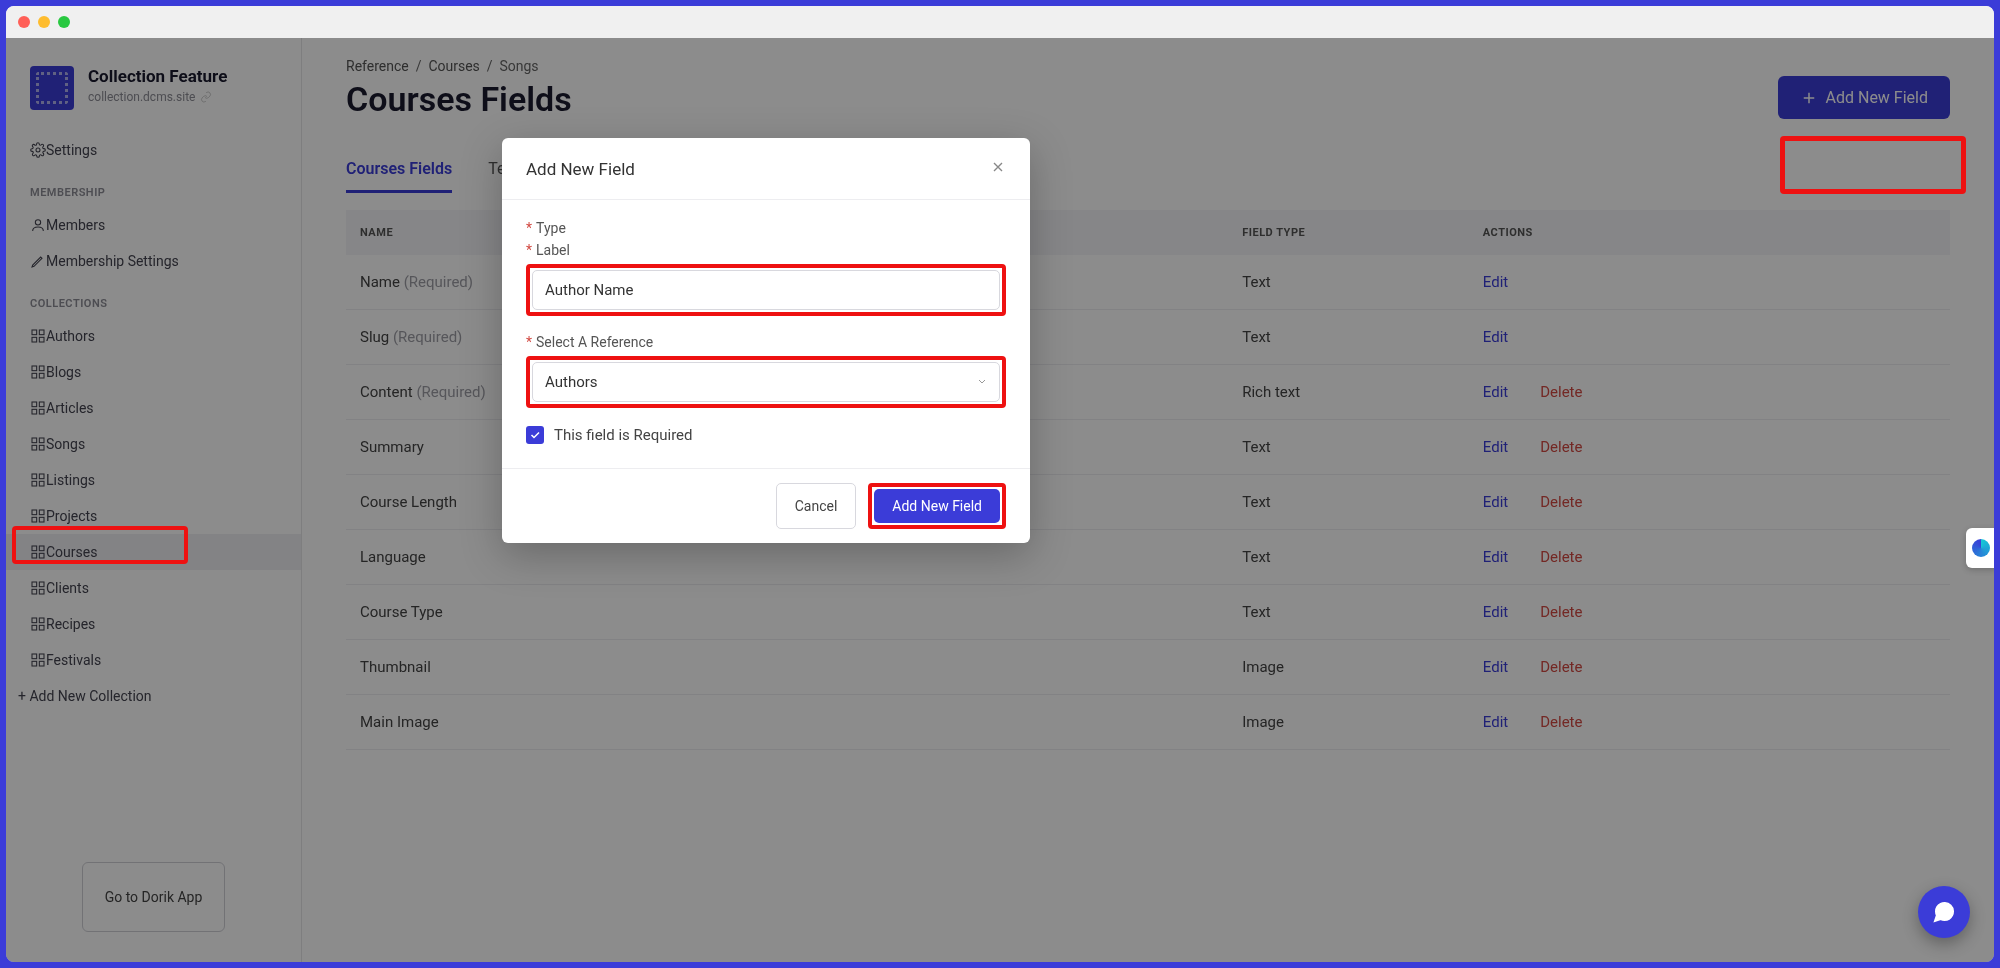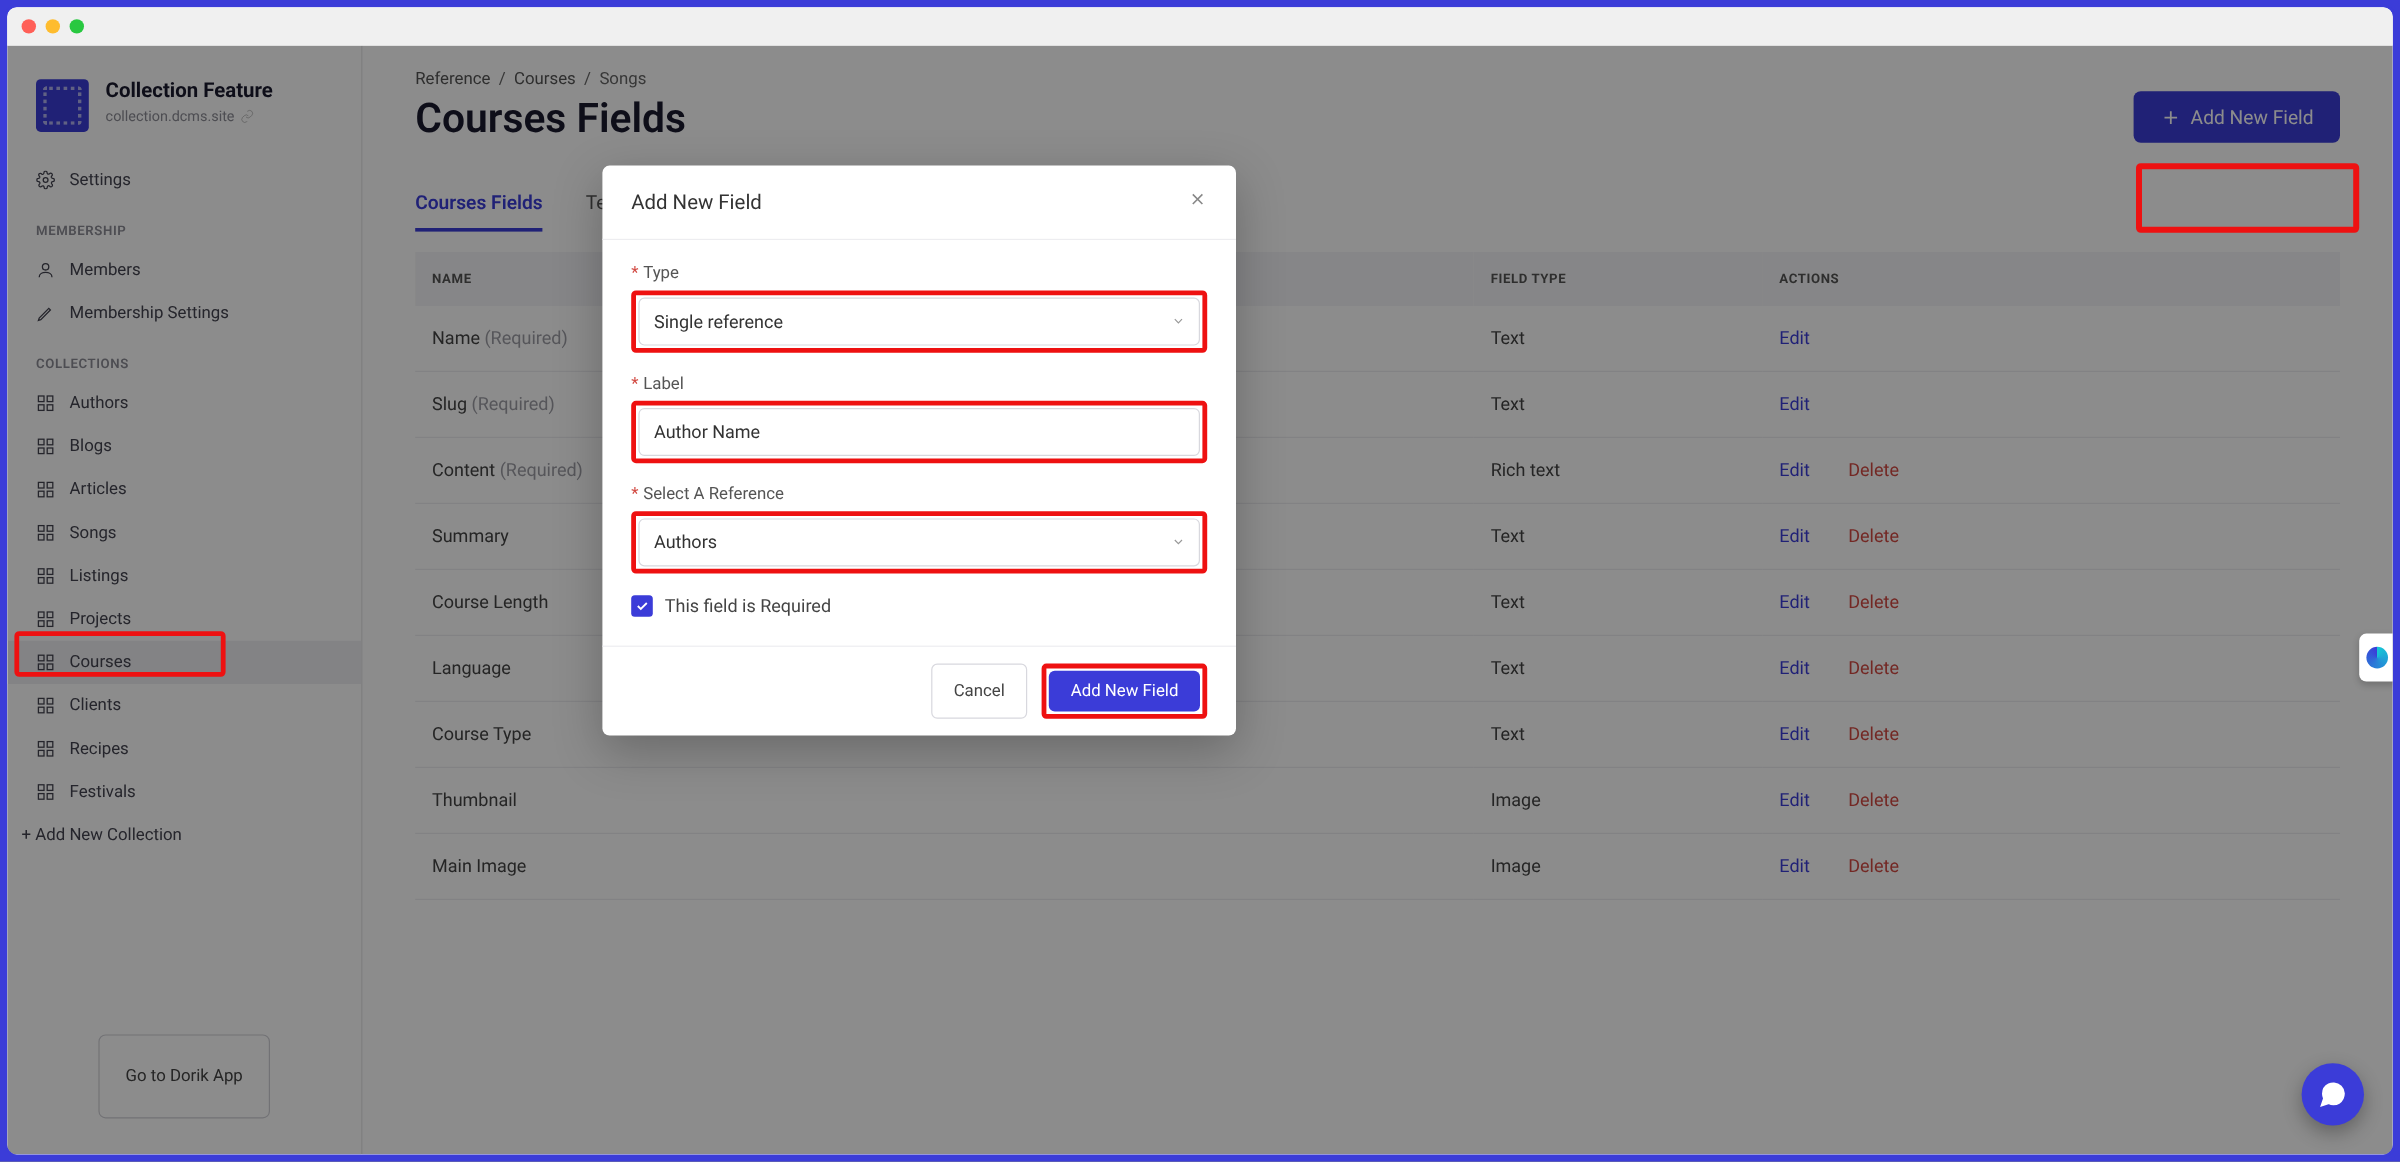--- a/index.html
+++ b/index.html
@@ -15,21 +15,21 @@
     .tl-yellow { background: #febc2e; }
     .tl-green { background: #28c840; }
     .app-body { flex: 1; display: flex; position: relative; overflow: hidden; }
     .sidebar { width: 296px; border-right: 1px solid #e6e6e8; padding: 18px 0; display: flex; flex-direction: column; }
     .brand { display: flex; gap: 14px; padding: 10px 24px 22px; }
     .brand-logo { width: 44px; height: 44px; background: #3b3cd8; border-radius: 4px; position: relative; }
     .brand-logo::after { content:""; position:absolute; inset:6px; border:3px dotted #fff; border-radius:3px; opacity:.6;}
     .brand-title { font-weight: 700; font-size: 17px; color: #1a1a2e; }
     .brand-sub { font-size: 12px; color: #8c8c95; margin-top: 4px; display:flex; align-items:center; gap:5px;}
     .brand-sub svg{ width:12px;height:12px;}
-    .side-item { padding: 10px 24px; display: flex; align-items: center; gap: 12px; color: #444450; font-size: 14px; cursor: pointer; }
+    .side-item { padding: 10px 24px; display: flex; align-items: center; gap: 0; color: #444450; font-size: 14px; cursor: pointer; }
     .side-item.active { background: #eeeef2; }
     .side-item svg{width:16px; height:16px; stroke:currentColor;fill:none;stroke-width:1.6;}
     .side-section { padding: 18px 24px 8px; font-size: 11px; letter-spacing: .5px; color: #8c8c95; font-weight: 600; }
     .side-add { padding: 10px 12px; font-size: 14px; color: #444450; cursor:pointer; }
     .sidebar-footer { margin-top: auto; padding: 12px 24px; display:flex; justify-content:center;}
     .gotoapp { border: 1px solid #d0d0d6; background:#fff; border-radius: 6px; padding: 26px 22px; font-size: 14px; color:#444; cursor:pointer;}
     .main { flex: 1; padding: 20px 44px; overflow: auto; position: relative; }
     .breadcrumb { font-size: 14px; color: #666; margin-bottom:2px;}
     .breadcrumb a { color:#555; text-decoration:none;}
     .page-head { display: flex; justify-content: space-between; align-items: center; }
@@ -303,28 +303,20 @@
       <div class="modal-head">
         <div class="modal-title">Add New Field</div>
         <button class="modal-close">
           <svg width="16" height="16" viewBox="0 0 24 24">
               <path d="M6 6l12 12M18 6L6 18" stroke="#888" stroke-width="2"></path>
             </svg>
         </button>
       </div>
       <div class="modal-body">
         <label class="form-label"><span class="ast">*</span><span>Type</span></label>
-        <div class="field-hl">
-          <div class="select-wrap">
-            <div class="select"><span>Single reference</span></div>
-            <span class="chev"><svg width="12" height="12" viewBox="0 0 24 24">
-                  <path d="M6 9l6 6 6-6" stroke="#999" fill="none" stroke-width="2"></path>
-                </svg></span>
-          </div>
-        </div>
 
         <label class="form-label"><span class="ast">*</span><span>Label</span></label>
         <div class="field-hl">
           <div class="select-wrap">
             <input class="input" value="Author Name" style="">
           </div>
         </div>
 
         <label class="form-label"><span class="ast">*</span><span>Select A Reference</span></label>
         <div class="field-hl">

